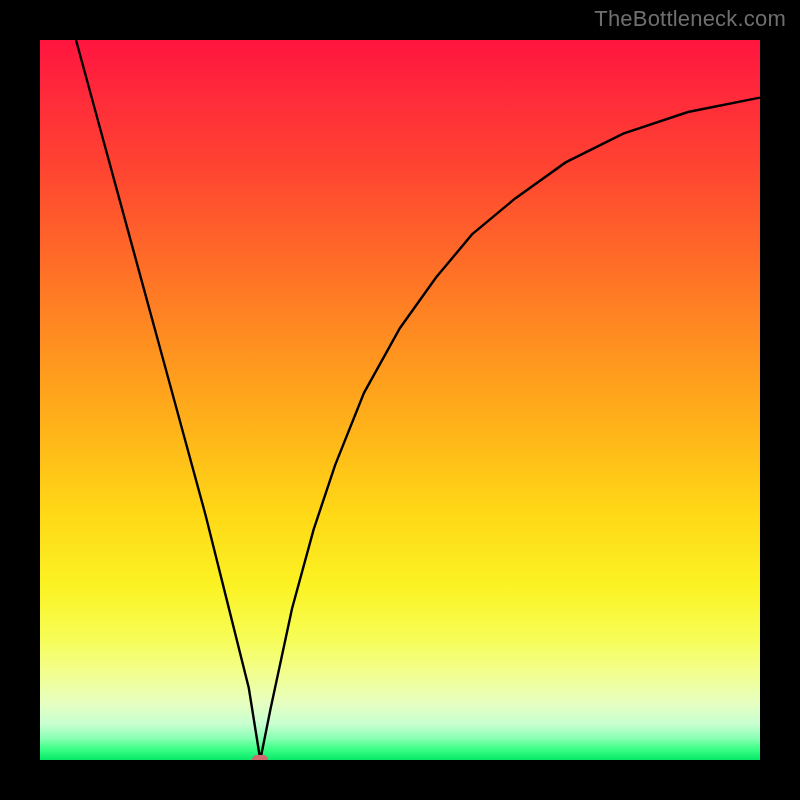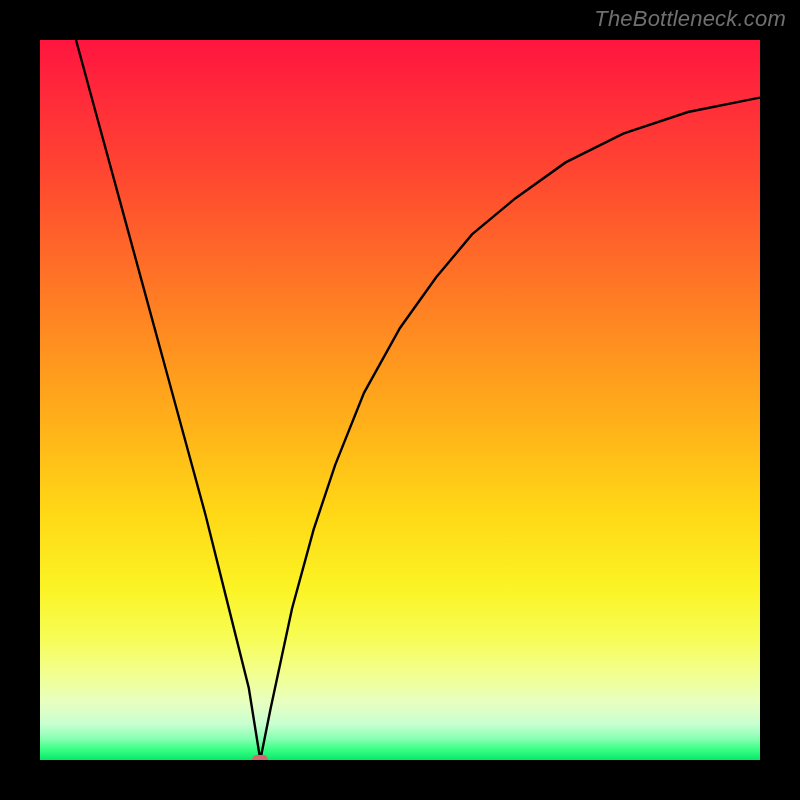--- a/index.html
+++ b/index.html
@@ -8,21 +8,20 @@
     width: 800px;
     height: 800px;
     background: #000;
     font-family: Arial, Helvetica, sans-serif;
   }
   .frame {
     position: relative;
     width: 800px;
     height: 800px;
     background: #000;
-    font-style: italic;
   }
   .plot {
     position: absolute;
     left: 40px;
     top: 40px;
     width: 720px;
     height: 720px;
     background: linear-gradient(to bottom,
        #ff153f 0%,
        #ff2b3a 8%,

